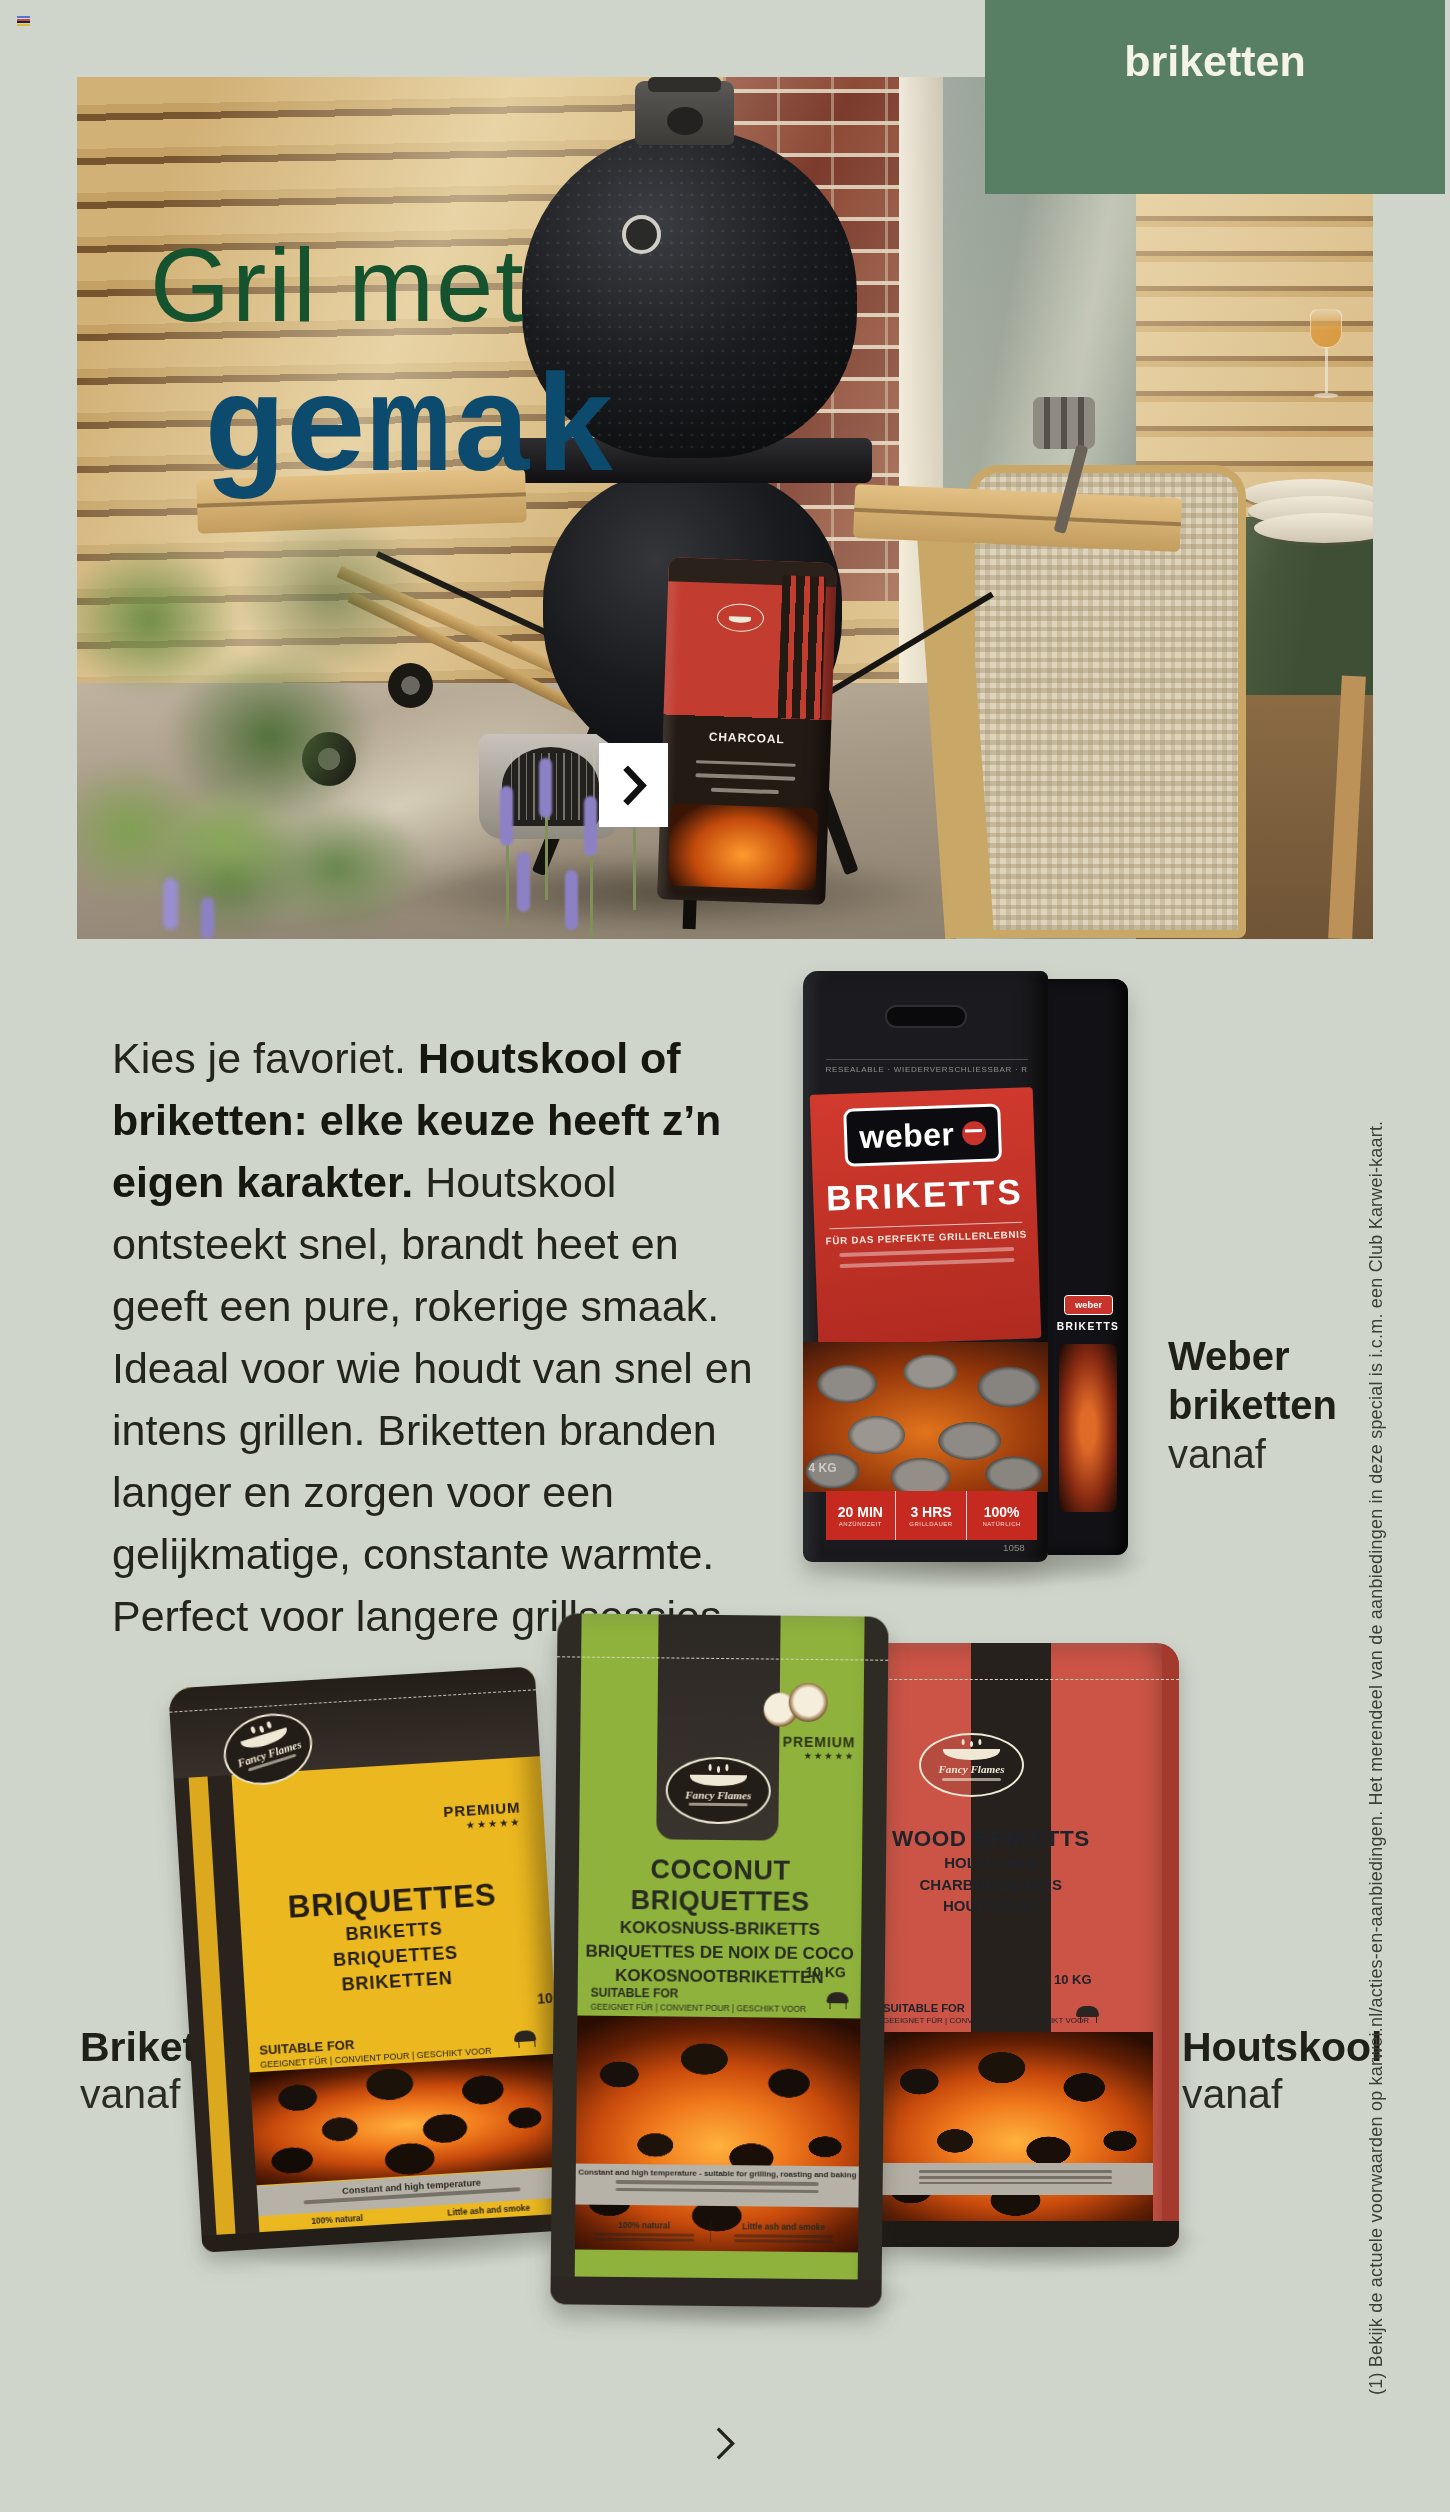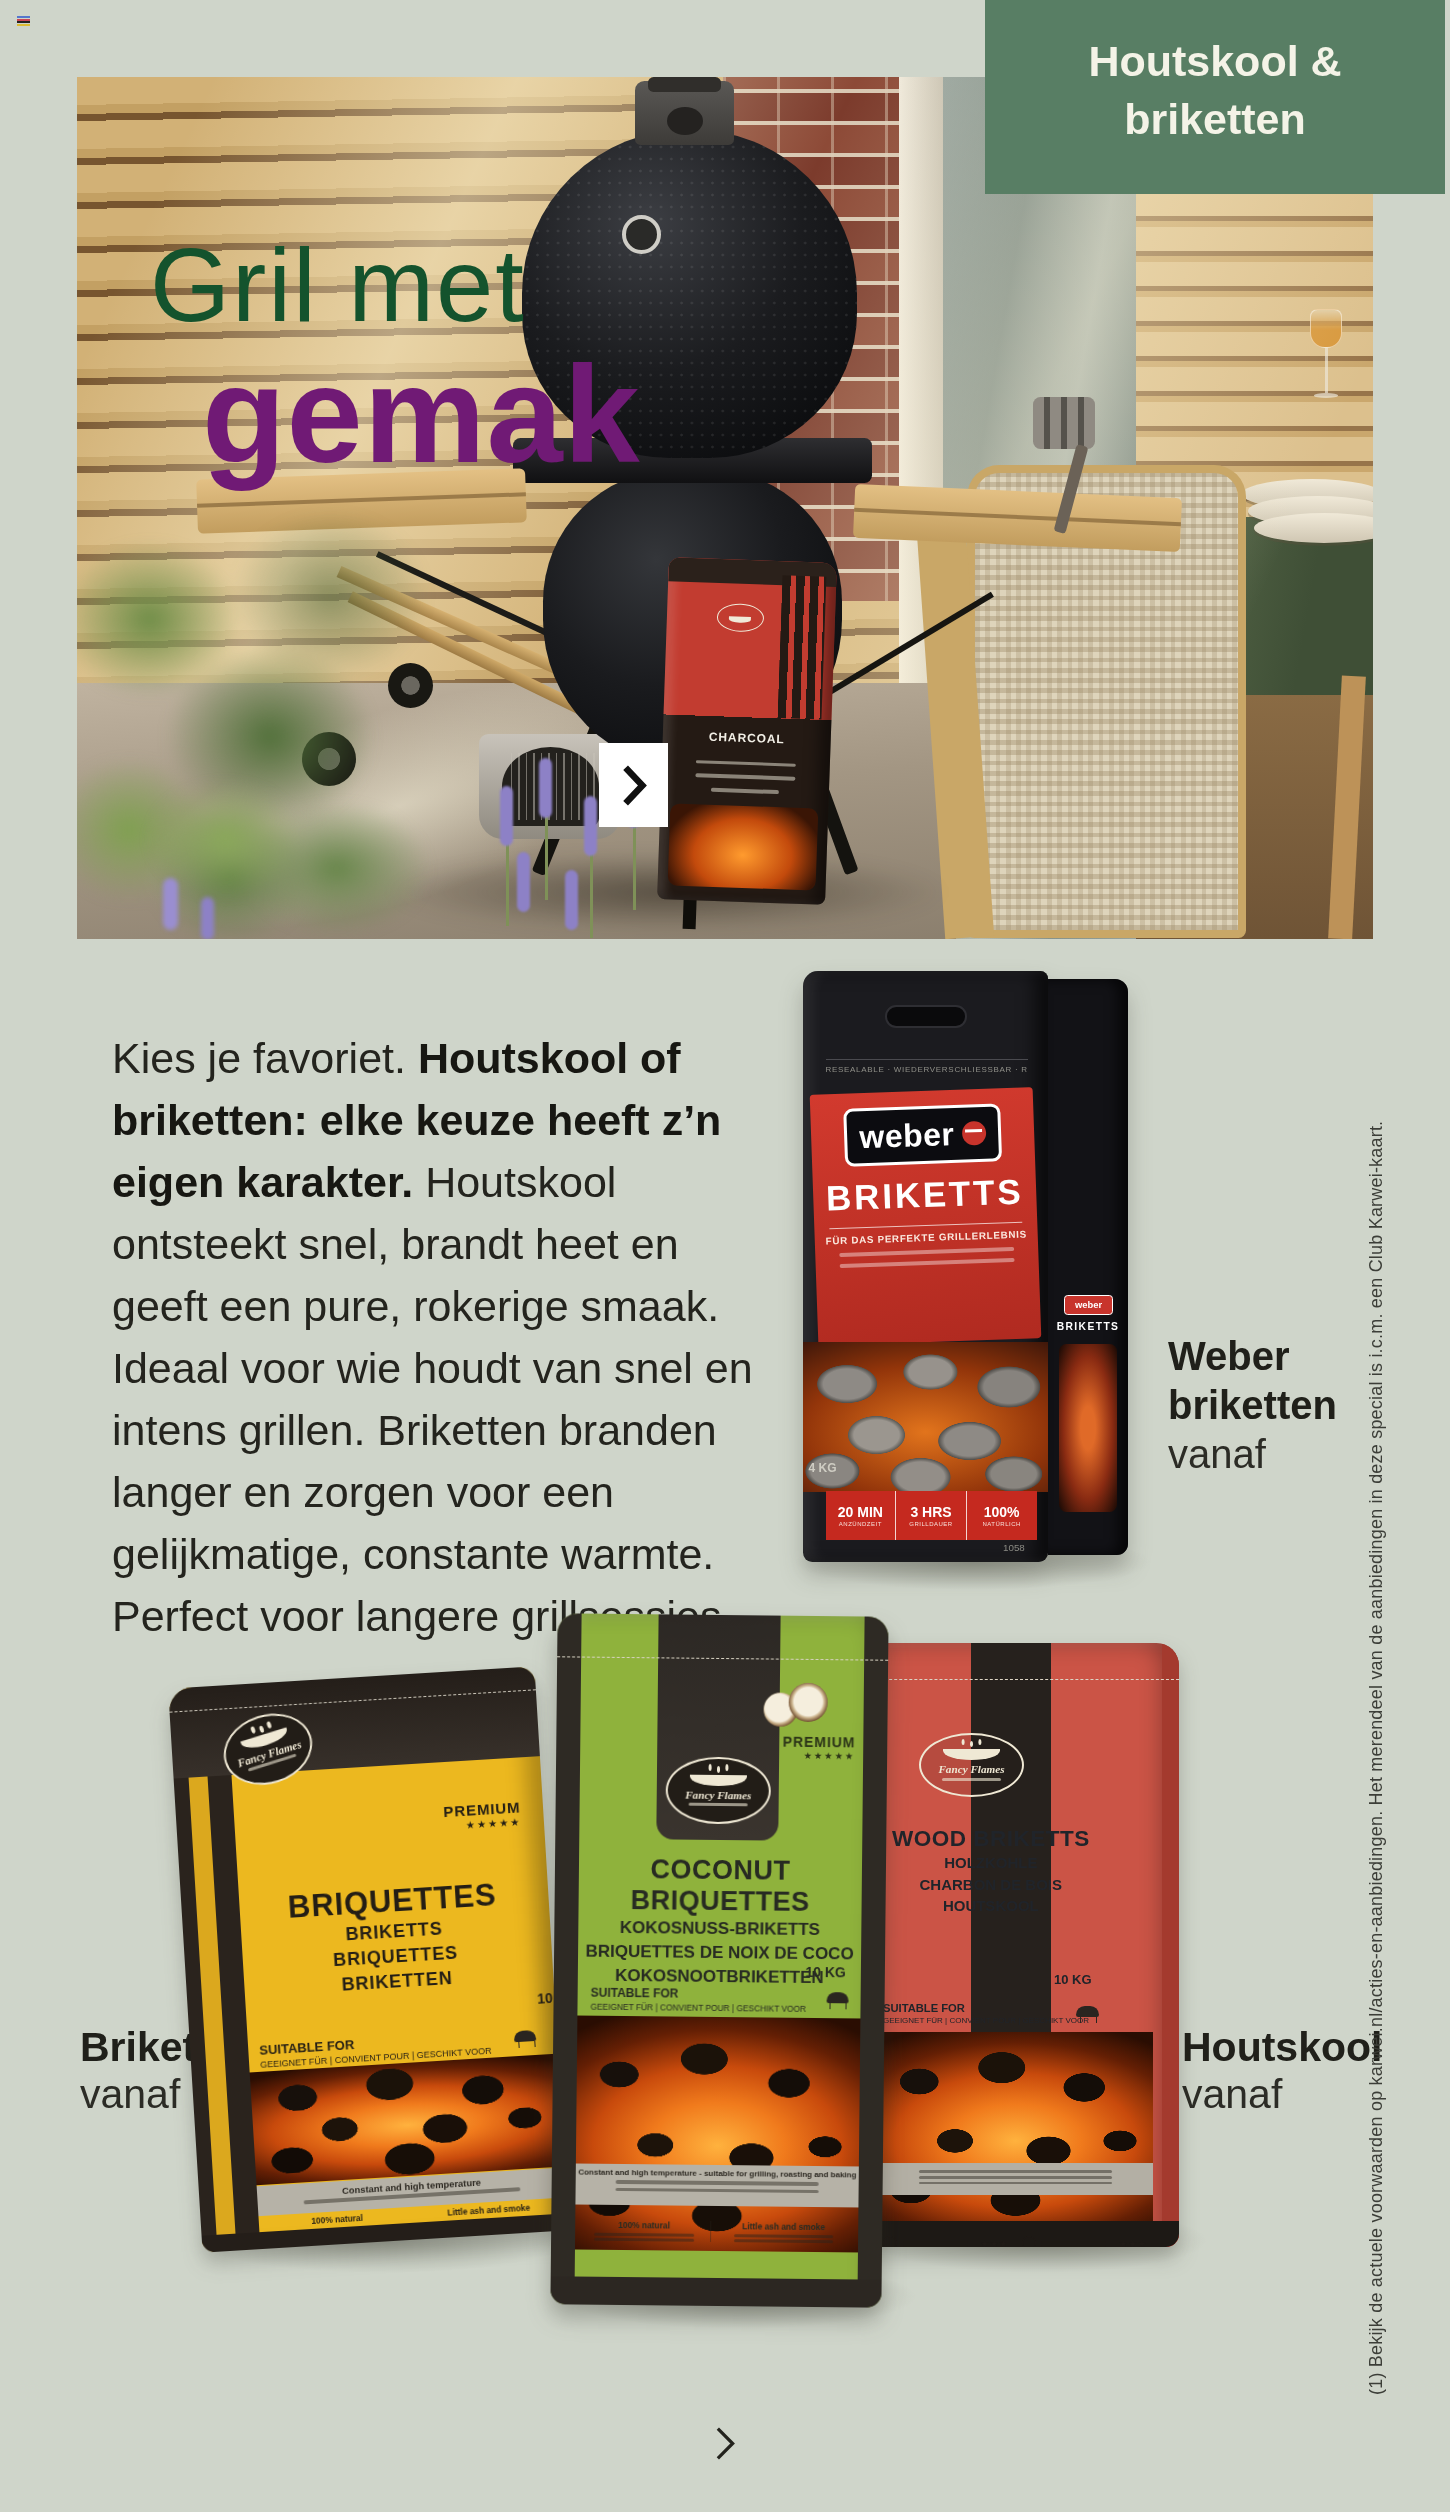--- a/index.html
+++ b/index.html
@@ -110,21 +110,21 @@
       radial-gradient(131px 94px at 70% 60%,#67864a,transparent 72%);}
   .lav-spike{width:13px;height:60px;border-radius:7.5px;background:#8d81c6;filter:blur(0.9px);}
   .lav-stem{width:2.8px;height:84px;background:#7f9158;}
   .ls1{left:423px;top:709px;} .ls2{left:462px;top:681px;} .ls3{left:507px;top:719px;}
   .ls4{left:550px;top:691px;} .ls5{left:440px;top:775px;} .ls6{left:488px;top:793px;}
   .lt1{left:429px;top:765px;} .lt2{left:468px;top:739px;} .lt3{left:513px;top:777px;} .lt4{left:556px;top:749px;}
   .lav2a{left:86px;top:801px;width:15px;height:52px;border-radius:7.5px;background:#9a8ed0;filter:blur(1.9px);}
   .lav2b{left:124px;top:820px;width:13px;height:43px;border-radius:7.5px;background:#8d81c6;filter:blur(1.9px);}
   
   .hl1{left:73px;top:157px;font-size:103px;font-weight:400;color:#14532d;letter-spacing:1.9px;line-height:1;}
-  .hl2{left:125px;top:269px;font-size:137px;font-weight:700;color:#701a75;letter-spacing:0.9px;line-height:1;}
+  .hl2{left:125px;top:288px;font-size:137px;font-weight:700;color:#0c4a6e;letter-spacing:0.9px;line-height:1;font-family:Liberation Mono, monospace;}
   .next-btn{left:522px;top:666px;width:69px;height:84px;background:#ffffff;border:0;cursor:pointer;
     display:flex;align-items:center;justify-content:center;padding:0;}
   
   .badge{left:985px;top:0;width:460px;height:194px;background:#587e64;text-align:center;padding-top:32px;}
   .badge div{position:static;font-size:43px;font-weight:700;color:#f4f3e7;line-height:58px;}
   
   .intro{left:112px;top:984px;width:646px;font-size:43px;line-height:62px;color:#24241e;}
   .intro span,.intro strong{position:static;}
   .intro strong{color:#171712;}
   
@@ -397,21 +397,20 @@
     <div class="hl1">Gril met</div>
     <div class="hl2">gemak</div>
     <button class="next-btn">
       <svg width="28" height="45" viewBox="0 0 30 48" fill="none">
         <polyline points="6,5 24,24 6,43" stroke="#101010" stroke-width="7" fill="none"></polyline>
       </svg>
     </button>
   </section>
 
   <div class="badge">
-    <div>Houtskool &amp;</div>
     <div>briketten</div>
   </div>
 
   <p class="intro"><span>Kies je favoriet. </span><strong>Houtskool of briketten: elke keuze heeft z’n eigen karakter. </strong><span>Houtskool ontsteekt snel, brandt heet en geeft een pure, rokerige smaak. Ideaal voor wie houdt van snel en intens grillen. Briketten branden langer en zorgen voor een gelijkmatige, constante warmte. Perfect voor langere grillsessies.</span></p>
 
   <div class="pshadow sh-weber"></div>
   <div class="weber-bag">
     <div class="wb-front">
       <div class="wb-handle"></div>
       <div class="wb-note">RESEALABLE · WIEDERVERSCHLIESSBAR · REFERMABLE</div>

